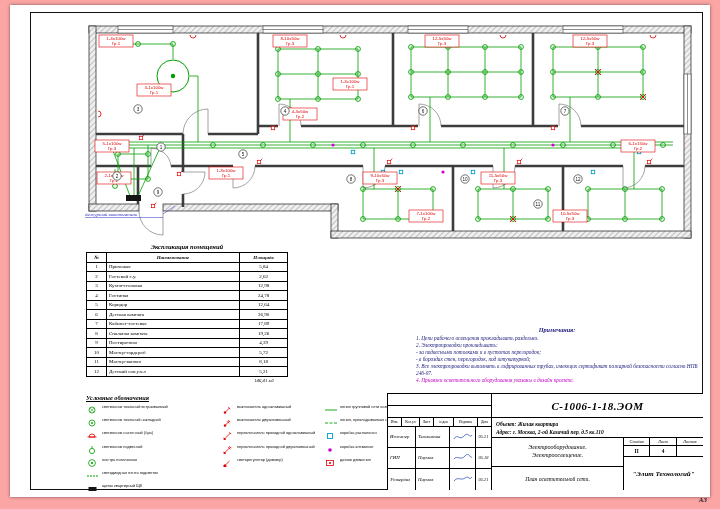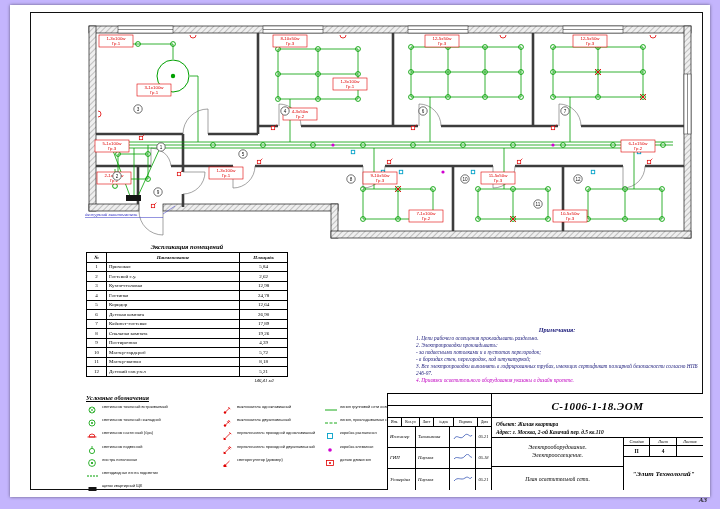--- a/index.html
+++ b/index.html
@@ -1,18 +1,18 @@
 <!DOCTYPE html>
 <html><head>
 <meta charset="utf-8">
 <style>
   *{margin:0;padding:0;box-sizing:border-box}
   html,body{width:720px;height:509px;overflow:hidden}
   body{background:#9d9d9d;font-family:"Liberation Sans",sans-serif}
-  .canvas{position:relative;width:720px;height:509px;background:#c4b5fd}
+  .canvas{position:relative;width:720px;height:509px;background:#fca5a5}
   .sheet{position:absolute;left:10px;top:5px;width:700px;height:492px;background:#ffffff;box-shadow:0 0 3px rgba(0,0,0,.5)}
   .frame{position:absolute;left:20px;top:7px;right:7px;bottom:7px;border:1.5px solid #111}
   .plan-svg{position:absolute;left:23px;top:9px;width:670px;height:234px}
   .format-label{position:absolute;right:13px;top:496px;font-size:7px;font-style:italic;font-weight:bold;font-family:"Liberation Serif",serif;color:#222}
 
   
   .room-table-wrap{position:absolute;left:76px;top:238px;width:202px;font-family:"Liberation Serif",serif;color:#000}
   .room-table-title{font-size:6.5px;font-weight:bold;font-style:italic;text-align:center}
   .room-table{width:100%;border-collapse:collapse;margin-top:2px}
   .room-table th,.room-table td{border:0.8px solid #000;font-size:5px;line-height:1;padding:1.5px 2px;height:9.5px}

